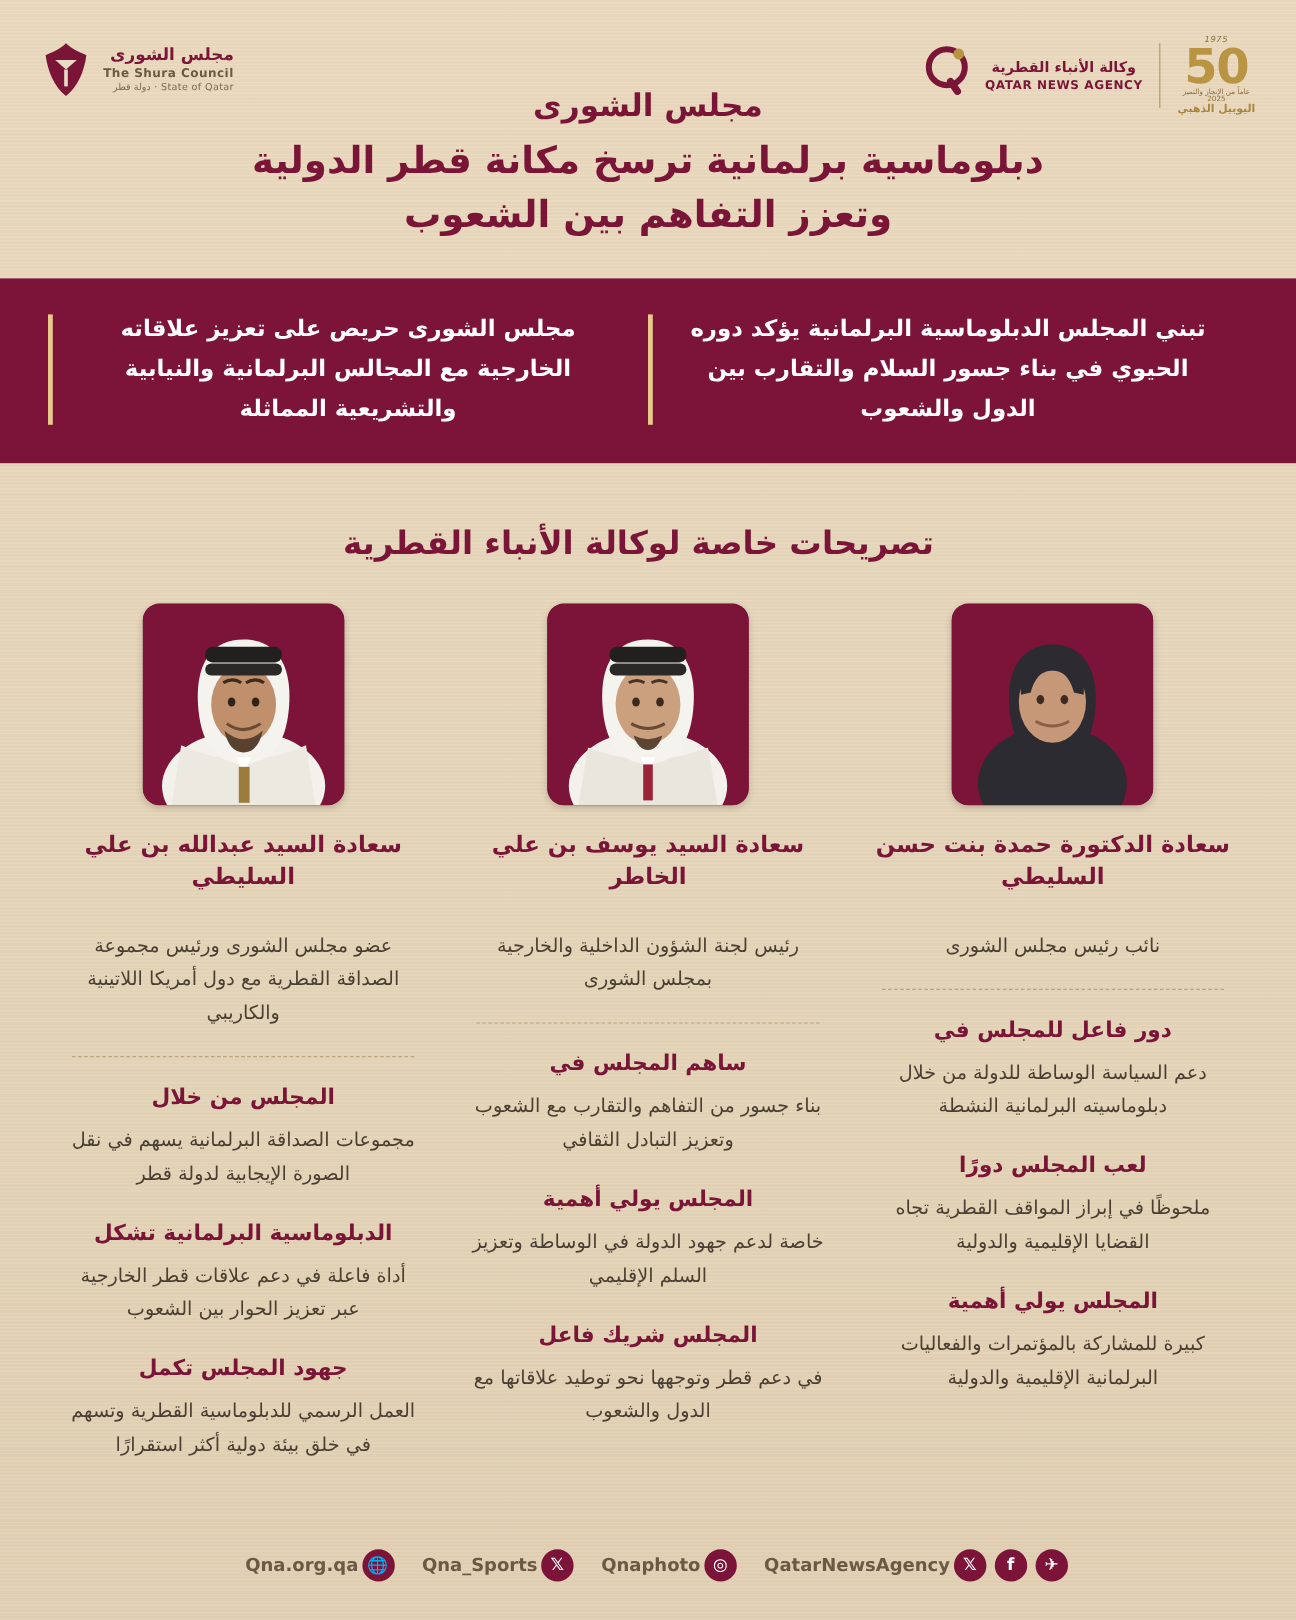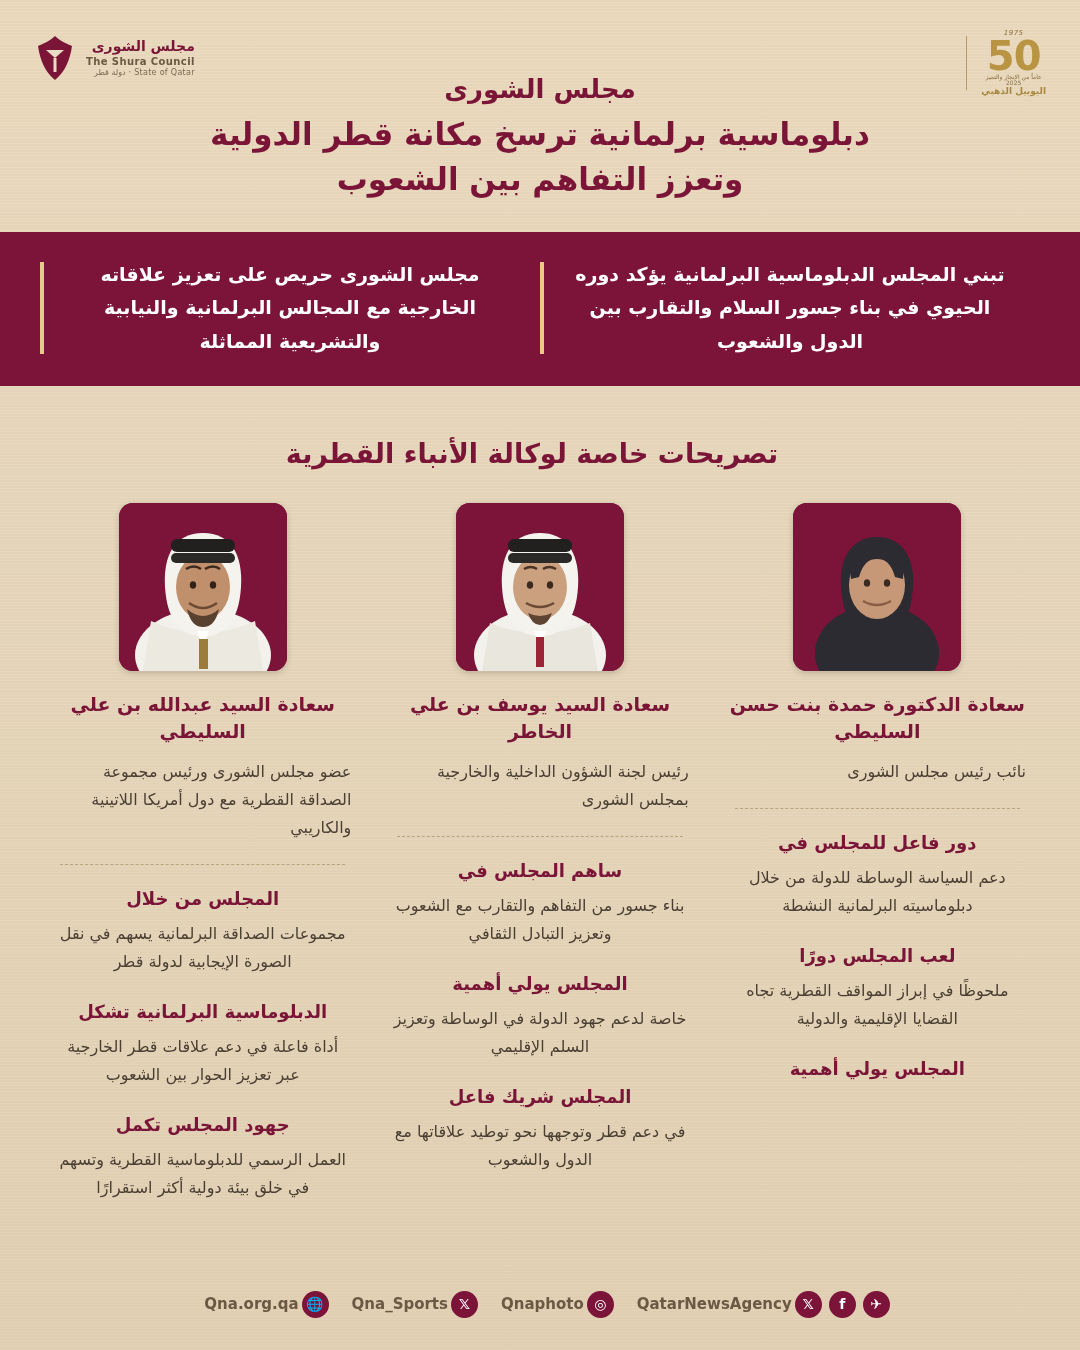--- a/index.html
+++ b/index.html
@@ -117,24 +117,25 @@
 
   .p-name {
     text-align: center;
     color: #7a1538;
     font-weight: bold;
     font-size: 19px;
     line-height: 1.45;
     margin-top: 20px;
   }
   .p-role {
+    text-align: center;
     color: #4a3f32;
     font-size: 16px;
     line-height: 1.75;
-    margin-top: 12px;
+    margin-top: 28px;
   }
   .p-sep {
     border: none;
     border-top: 1px dashed #b9a47f;
     margin: 22px 6px 20px 6px;
   }
   .quote { margin-bottom: 22px; }
   .q-lead {
     text-align: center;
     color: #7a1538;
@@ -198,20 +199,33 @@
 
     <div class="logo-qna">
       <div class="jubilee">
         <div class="jubilee-years">1975</div>
         <div class="jubilee-50">50</div>
         <div class="jubilee-cap">عاماً من الإنجاز والتميز</div>
         <div class="jubilee-cap">2025</div>
         <div class="jubilee-ar">اليوبيل الذهبي</div>
       </div>
       <div class="qna-divider"></div>
+      <div class="qna-block">
+        <div class="qna-text">
+          <div class="qna-ar">وكالة الأنباء القطرية</div>
+          <div class="qna-en">QATAR NEWS AGENCY</div>
+        </div>
+        <div>
+          <svg width="46" height="50" viewBox="0 0 46 50">
+            <circle cx="23" cy="20" r="15" fill="none" stroke="#7a1538" stroke-width="5"></circle>
+            <rect x="26" y="28" width="6" height="16" rx="3" fill="#7a1538" transform="rotate(-35 29 36)"></rect>
+            <circle cx="33" cy="9" r="4.5" fill="#b99543"></circle>
+          </svg>
+        </div>
+      </div>
     </div>
 
     <div class="title-wrap">
       <div class="kicker">مجلس الشورى</div>
       <div class="headline">دبلوماسية برلمانية ترسخ مكانة قطر الدولية وتعزز التفاهم بين الشعوب</div>
     </div>
   </div>
 
   <div class="band">
     <div class="band-col left">تبني المجلس الدبلوماسية البرلمانية يؤكد دوره الحيوي في بناء جسور السلام والتقارب بين الدول والشعوب</div>
@@ -243,20 +257,21 @@
       <div class="quote">
         <div class="q-lead">دور فاعل للمجلس في</div>
         <div class="q-body">دعم السياسة الوساطة للدولة من خلال دبلوماسيته البرلمانية النشطة</div>
       </div>
       <div class="quote">
         <div class="q-lead">لعب المجلس دورًا</div>
         <div class="q-body">ملحوظًا في إبراز المواقف القطرية تجاه القضايا الإقليمية والدولية</div>
       </div>
       <div class="quote">
         <div class="q-lead">المجلس يولي أهمية</div>
+        <div class="q-body">كبيرة للمشاركة بالمؤتمرات والفعاليات البرلمانية الإقليمية والدولية</div>
       </div>
     </div>
 
     <div class="person">
       <div class="portrait-wrap">
         <div class="portrait">
           <svg viewBox="0 0 168 168" width="168" height="168">
             <rect width="168" height="168" fill="#7c1339"></rect>
             <ellipse cx="84" cy="152" rx="66" ry="46" fill="#f3f1ec"></ellipse>
             <path d="M26 168 L34 120 Q84 140 134 120 L142 168 Z" fill="#e9e6de"></path>

